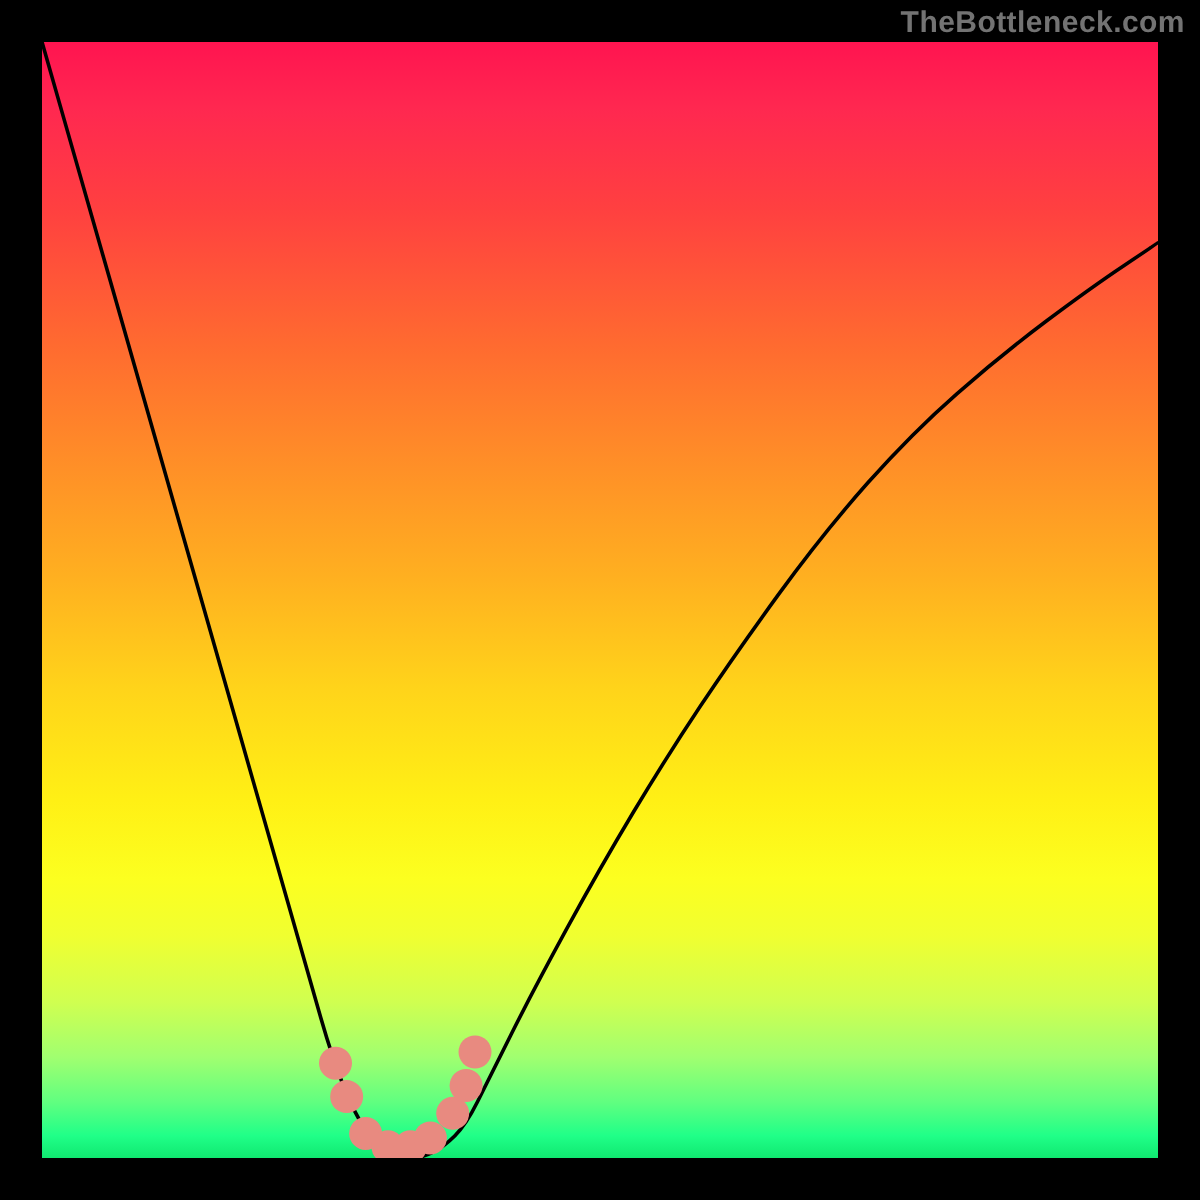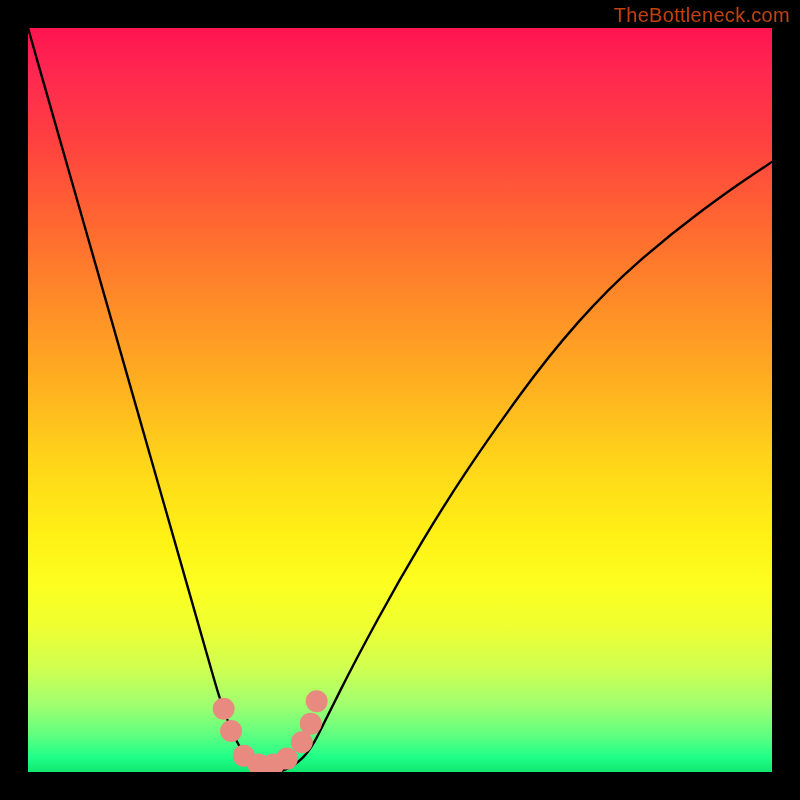--- a/index.html
+++ b/index.html
@@ -31,23 +31,23 @@
       #d0ff50 86%,
       #a0ff70 91%,
       #60ff80 95%,
       #20ff88 98%,
       #10e870 100%);
   }
   .watermark {
     position: absolute;
     top: 4px;
     right: 10px;
-    color: #c2410c;
+    color: #737373;
     font-size: 20px;
-    font-weight: 400;
+    font-weight: 700;
     letter-spacing: 0.3px;
     z-index: 5;
   }
   svg.curve {
     position: absolute;
     left: 0;
     top: 0;
     width: 744px;
     height: 744px;
   }

